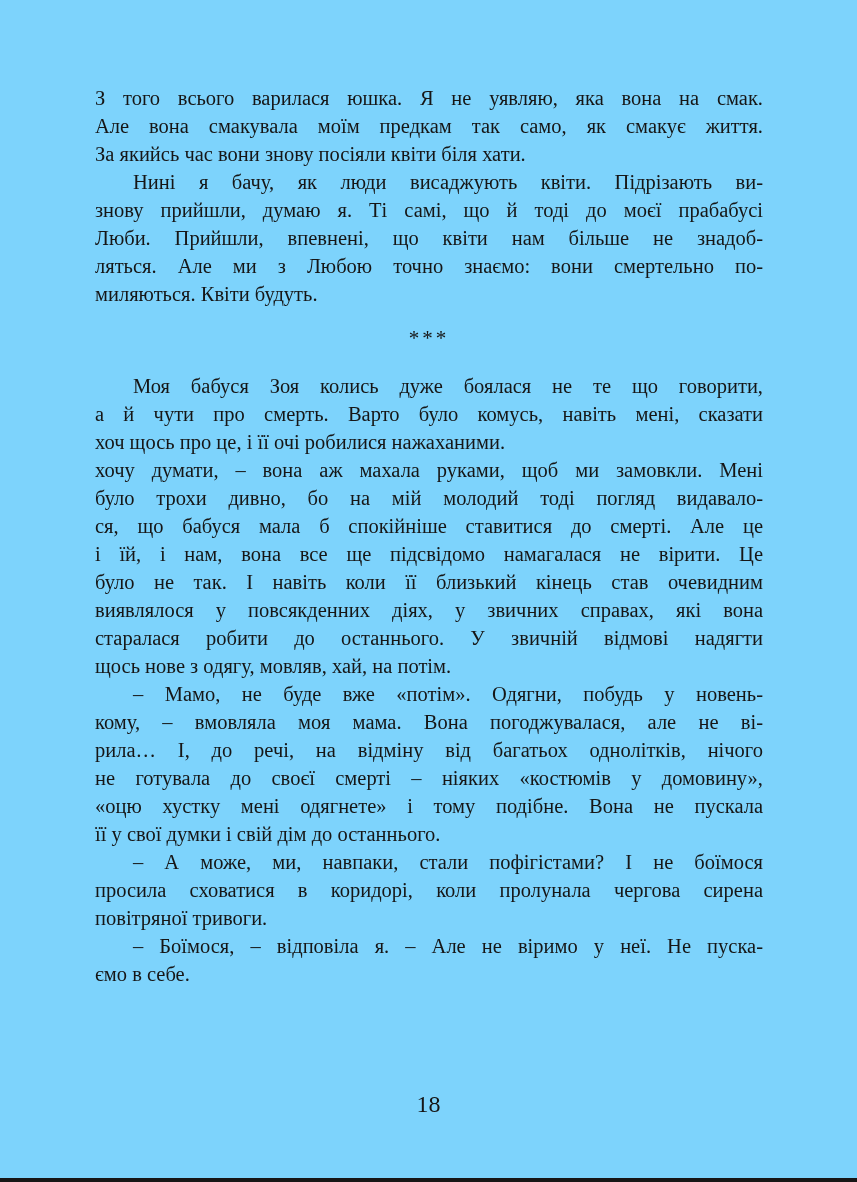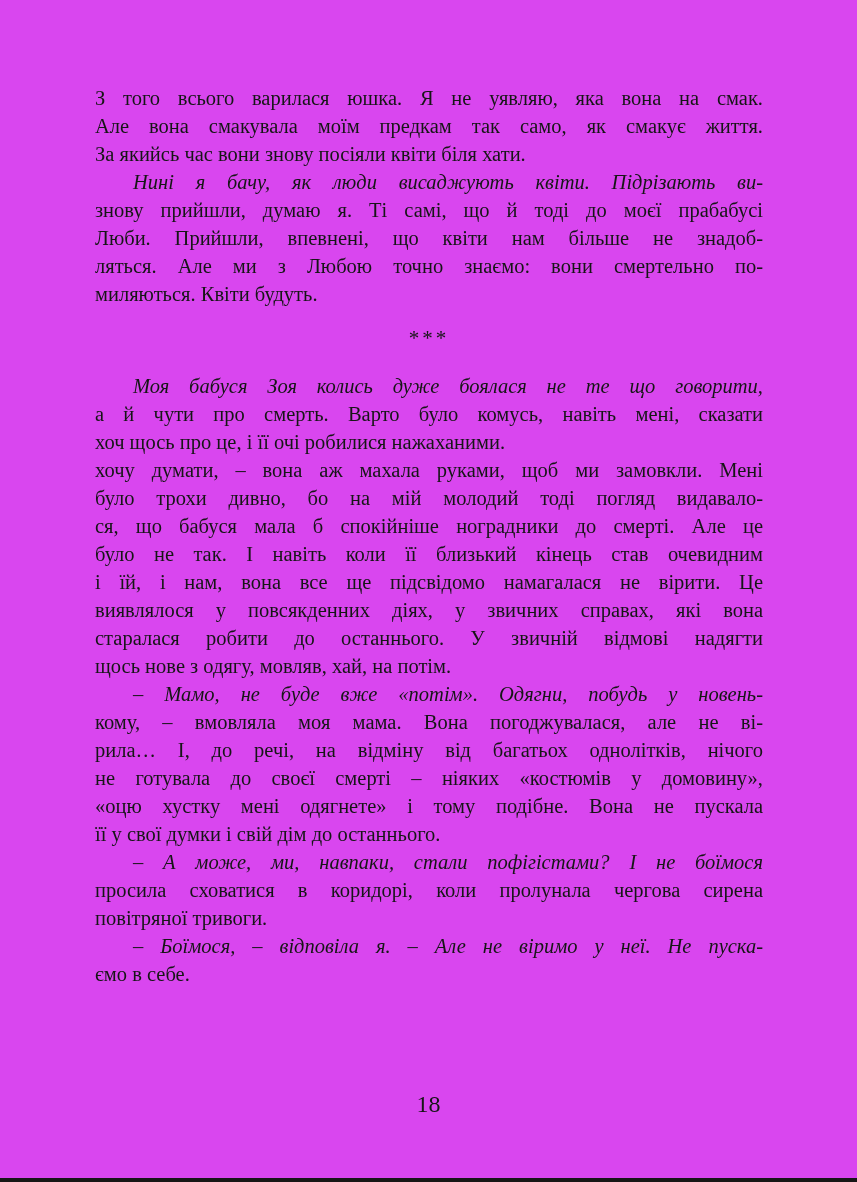--- a/index.html
+++ b/index.html
@@ -4,21 +4,21 @@
 <style>
   html, body {
     margin: 0;
     padding: 0;
     background: #ffffff;
   }
   .page {
     position: relative;
     width: 857px;
     height: 1182px;
-    background: #d946ef;
+    background: #7dd3fc;
     overflow: hidden;
     font-family: "Liberation Serif", "DejaVu Serif", serif;
     color: #161616;
   }
   .text-block {
     position: absolute;
     left: 95px;
     top: 84px;
     width: 668px;
     font-size: 20.5px;
@@ -30,21 +30,20 @@
   .line {
     text-align: justify;
     text-align-last: justify;
   }
   .line.last {
     text-align: left;
     text-align-last: left;
   }
   .paragraph.indented .line.first {
     text-indent: 38px;
-    font-style: italic;
   }
   .separator {
     text-align: center;
     text-align-last: center;
     letter-spacing: 3px;
     font-size: 21px;
     margin: 16px 0 20px 0;
   }
   .page-number {
     position: absolute;
@@ -83,23 +82,23 @@
       </div>
       <div class="separator">***</div>
       <div class="paragraph indented">
         <div class="line first">Моя бабуся Зоя колись дуже боялася не те що говорити,</div>
         <div class="line">а й чути про смерть. Варто було комусь, навіть мені, сказати</div>
         <div class="line last">хоч щось про це, і її очі робилися нажаханими.</div>
       </div>
       <div class="paragraph indented">
         <div class="line">хочу думати, – вона аж махала руками, щоб ми замовкли. Мені</div>
         <div class="line">було трохи дивно, бо на мій молодий тоді погляд видавало-</div>
-        <div class="line">ся, що бабуся мала б спокійніше ноградники до смерті. Але це</div>
+        <div class="line">ся, що бабуся мала б спокійніше ставитися до смерті. Але це</div>
+        <div class="line">і їй, і нам, вона все ще підсвідомо намагалася не вірити. Це</div>
         <div class="line">було не так. І навіть коли її близький кінець став очевидним</div>
-        <div class="line">і їй, і нам, вона все ще підсвідомо намагалася не вірити. Це</div>
         <div class="line">виявлялося у повсякденних діях, у звичних справах, які вона</div>
         <div class="line">старалася робити до останнього. У звичній відмові надягти</div>
         <div class="line last">щось нове з одягу, мовляв, хай, на потім.</div>
       </div>
       <div class="paragraph indented">
         <div class="line first">– Мамо, не буде вже «потім». Одягни, побудь у новень-</div>
         <div class="line">кому, – вмовляла моя мама. Вона погоджувалася, але не ві-</div>
         <div class="line">рила… І, до речі, на відміну від багатьох однолітків, нічого</div>
         <div class="line">не готувала до своєї смерті – ніяких «костюмів у домовину»,</div>
         <div class="line">«оцю хустку мені одягнете» і тому подібне. Вона не пускала</div>

